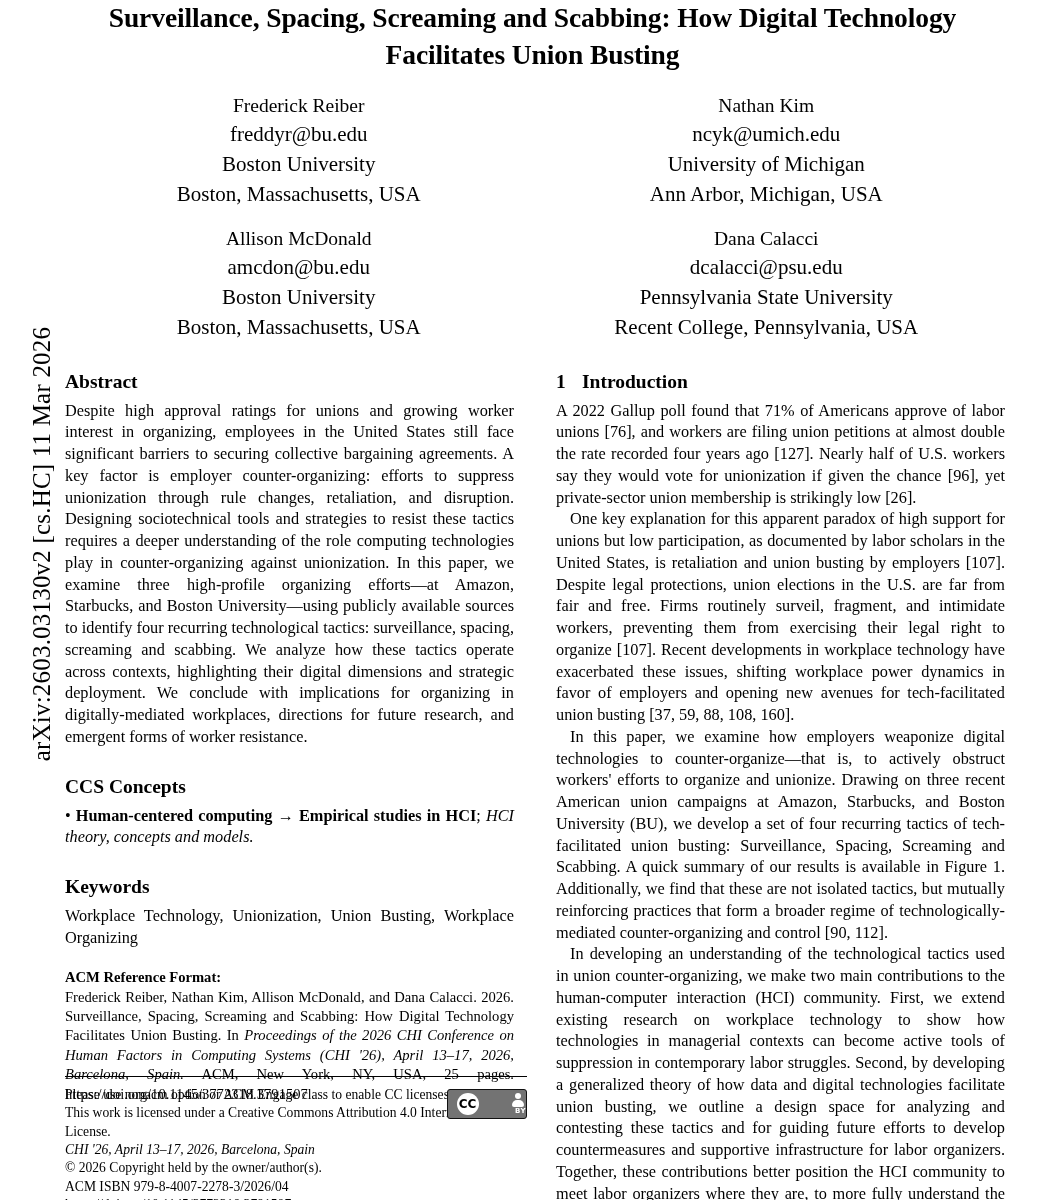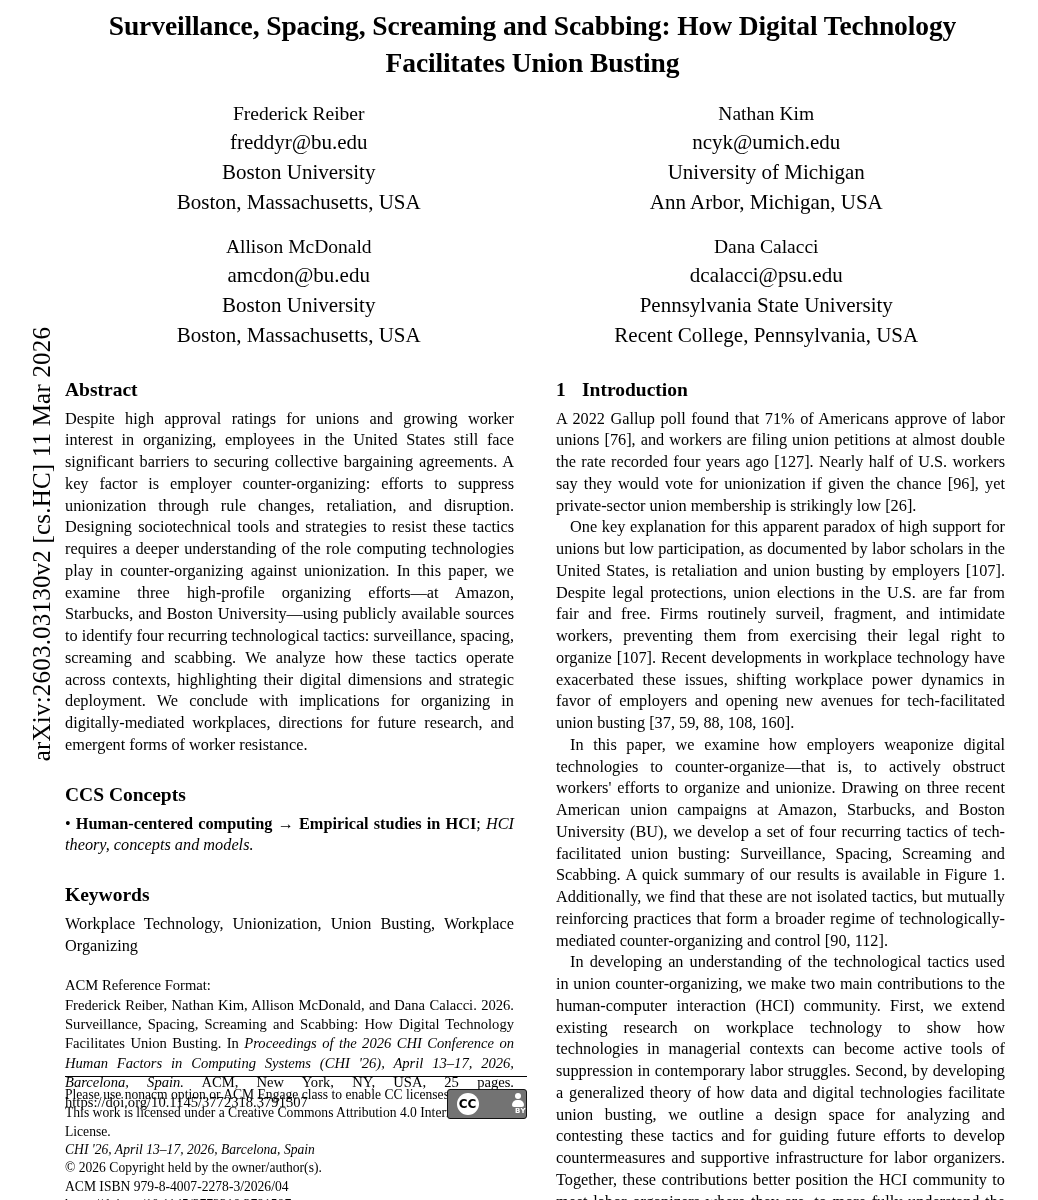--- a/index.html
+++ b/index.html
@@ -40,21 +40,21 @@
     top: 0;
     width: 940px;
   }
   .title {
     font-size: 27.5px;
     font-weight: bold;
     text-align: center;
     line-height: 1.33;
     letter-spacing: -0.1px;
     margin: 0;
-    padding-top: 8px;
+    padding-top: 0;
     width: 935px;
   }
   .authors {
     display: flex;
     flex-wrap: wrap;
     margin-top: 18px;
     width: 935px;
   }
   .author {
     width: 50%;
@@ -107,21 +107,21 @@
   .ccs-line b { font-weight: bold; }
   .ccs-line i { font-style: italic; }
   .keywords {
     font-size: 16.3px;
     line-height: 1.335;
     text-align: justify;
     margin: 0;
   }
   h3.refhead {
     font-size: 14.6px;
-    font-weight: normal;
+    font-weight: bold;
     margin: 20px 0 2px 0;
   }
   p.refbody {
     font-size: 14.6px;
     line-height: 1.33;
     text-align: justify;
     margin: 0;
   }
   p.refbody i { font-style: italic; }
   .gap-lg { height: 22px; }

